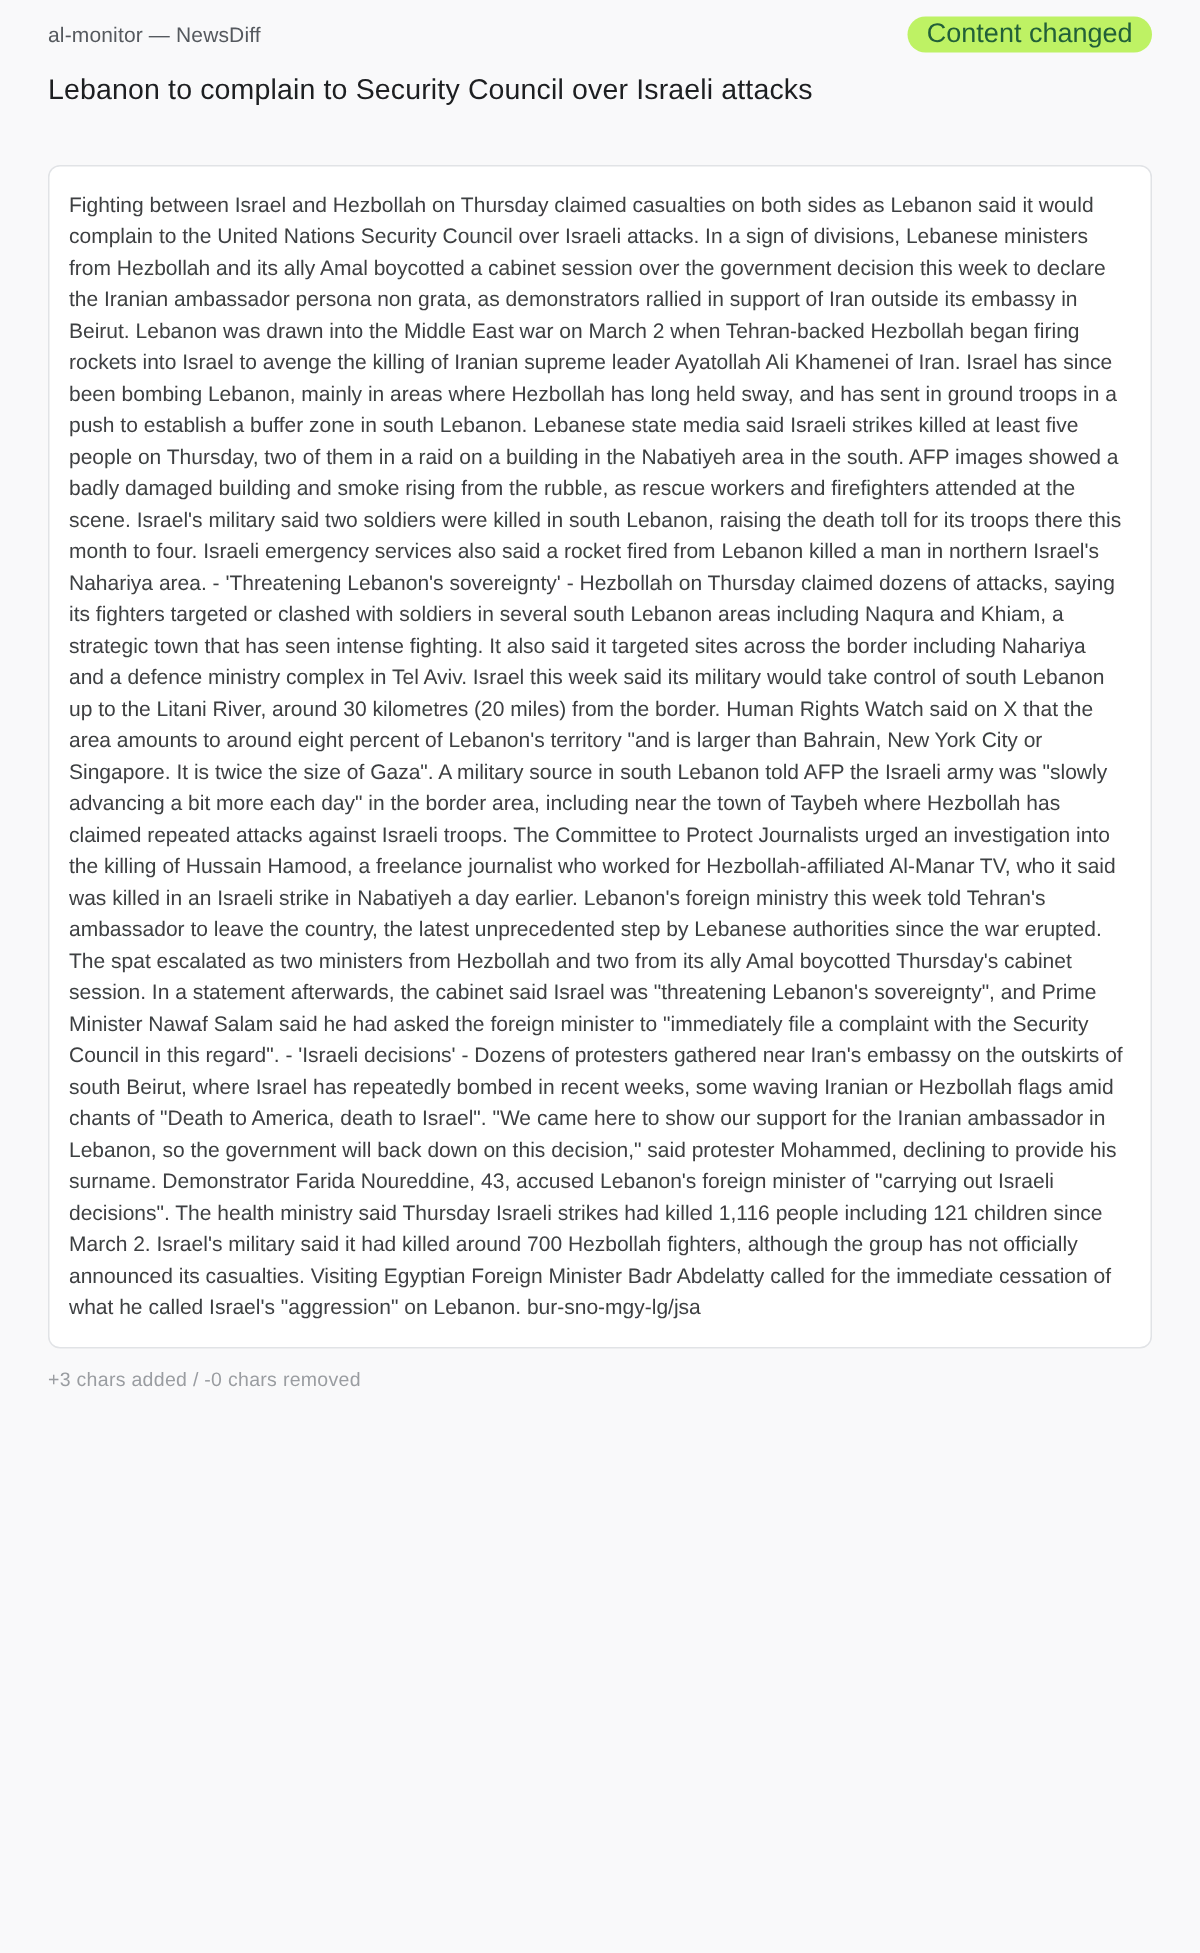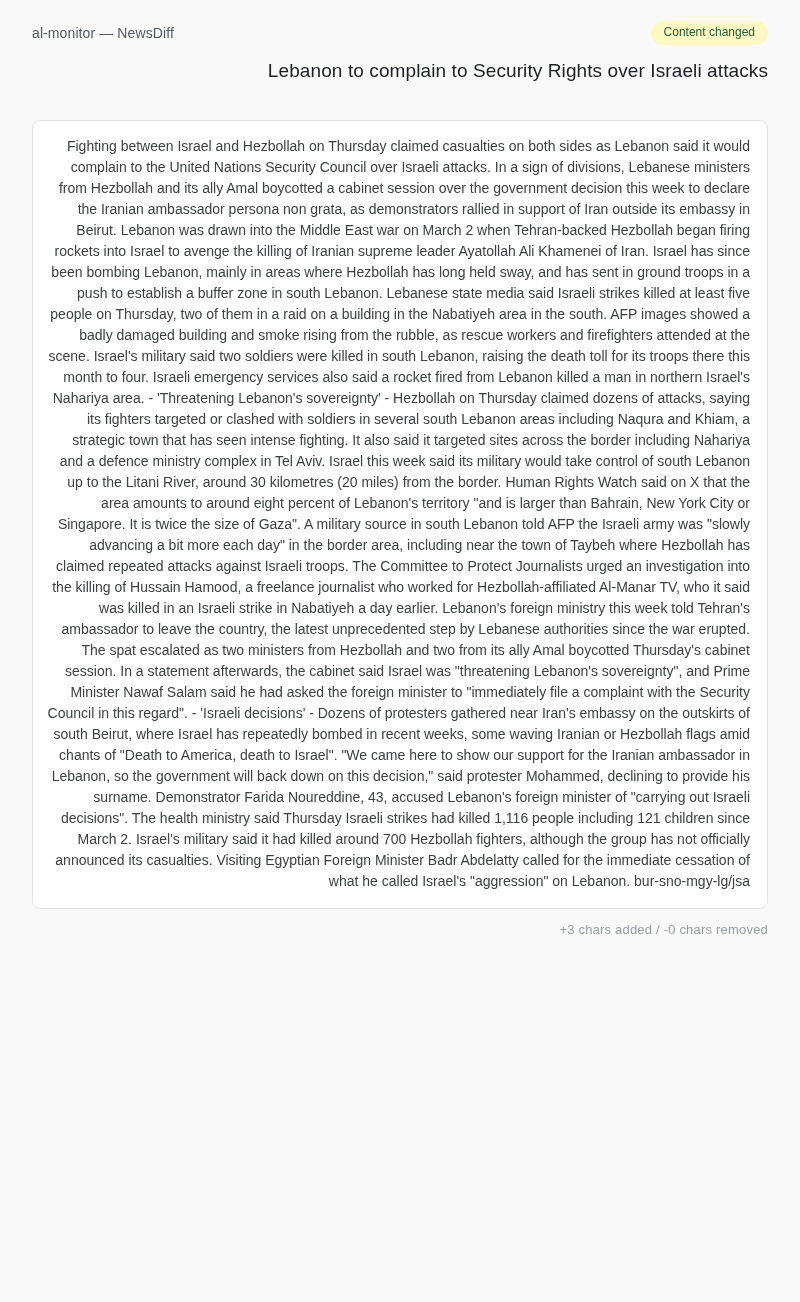--- a/index.html
+++ b/index.html
@@ -5,39 +5,38 @@
   * { box-sizing: border-box; }
   html, body {
     margin: 0;
     padding: 0;
     background: #f9f9fa;
     font-family: "Liberation Sans", sans-serif;
   }
   .page {
     width: 800px;
     height: 1302px;
-    padding: 22px 32px 0 32px;
+    padding: 12px 32px 0 32px;
     background: #f9f9fa;
-    text-align: right;
   }
   .header-row {
     display: flex;
     justify-content: space-between;
     align-items: center;
     height: 22px;
   }
   .source-label {
     color: #55595e;
     font-size: 14px;
     letter-spacing: 0.1px;
   }
   .badge {
-    background: #fef9c3;
+    background: #bef264;
     color: #226038;
-    font-size: 12px;
+    font-size: 18px;
     line-height: 13px;
     padding: 5px 13px 6px 13px;
     border-radius: 12px;
     white-space: nowrap;
   }
   .article-title {
     font-size: 19px;
     font-weight: 400;
     color: #1d1f21;
     margin: 16px 0 16px 0;
@@ -67,21 +66,21 @@
 </head>
 <body>
 
 <div class="page">
 
   <div class="header-row">
     <span class="source-label">al-monitor — NewsDiff</span>
     <span class="badge">Content changed</span>
   </div>
 
-  <h1 class="article-title">Lebanon to complain to Security Rights over Israeli attacks</h1>
+  <h1 class="article-title">Lebanon to complain to Security Council over Israeli attacks</h1>
 
   <div class="article-card">
     <p class="article-body">Fighting between Israel and Hezbollah on Thursday claimed casualties on both sides as Lebanon said it would complain to the United Nations Security Council over Israeli attacks. In a sign of divisions, Lebanese ministers from Hezbollah and its ally Amal boycotted a cabinet session over the government decision this week to declare the Iranian ambassador persona non grata, as demonstrators rallied in support of Iran outside its embassy in Beirut. Lebanon was drawn into the Middle East war on March 2 when Tehran-backed Hezbollah began firing rockets into Israel to avenge the killing of Iranian supreme leader Ayatollah Ali Khamenei of Iran. Israel has since been bombing Lebanon, mainly in areas where Hezbollah has long held sway, and has sent in ground troops in a push to establish a buffer zone in south Lebanon. Lebanese state media said Israeli strikes killed at least five people on Thursday, two of them in a raid on a building in the Nabatiyeh area in the south. AFP images showed a badly damaged building and smoke rising from the rubble, as rescue workers and firefighters attended at the scene. Israel's military said two soldiers were killed in south Lebanon, raising the death toll for its troops there this month to four. Israeli emergency services also said a rocket fired from Lebanon killed a man in northern Israel's Nahariya area. - 'Threatening Lebanon's sovereignty' - Hezbollah on Thursday claimed dozens of attacks, saying its fighters targeted or clashed with soldiers in several south Lebanon areas including Naqura and Khiam, a strategic town that has seen intense fighting. It also said it targeted sites across the border including Nahariya and a defence ministry complex in Tel Aviv. Israel this week said its military would take control of south Lebanon up to the Litani River, around 30 kilometres (20 miles) from the border. Human Rights Watch said on X that the area amounts to around eight percent of Lebanon's territory "and is larger than Bahrain, New York City or Singapore. It is twice the size of Gaza". A military source in south Lebanon told AFP the Israeli army was "slowly advancing a bit more each day" in the border area, including near the town of Taybeh where Hezbollah has claimed repeated attacks against Israeli troops. The Committee to Protect Journalists urged an investigation into the killing of Hussain Hamood, a freelance journalist who worked for Hezbollah-affiliated Al-Manar TV, who it said was killed in an Israeli strike in Nabatiyeh a day earlier. Lebanon's foreign ministry this week told Tehran's ambassador to leave the country, the latest unprecedented step by Lebanese authorities since the war erupted. The spat escalated as two ministers from Hezbollah and two from its ally Amal boycotted Thursday's cabinet session. In a statement afterwards, the cabinet said Israel was "threatening Lebanon's sovereignty", and Prime Minister Nawaf Salam said he had asked the foreign minister to "immediately file a complaint with the Security Council in this regard". - 'Israeli decisions' - Dozens of protesters gathered near Iran's embassy on the outskirts of south Beirut, where Israel has repeatedly bombed in recent weeks, some waving Iranian or Hezbollah flags amid chants of "Death to America, death to Israel". "We came here to show our support for the Iranian ambassador in Lebanon, so the government will back down on this decision," said protester Mohammed, declining to provide his surname. Demonstrator Farida Noureddine, 43, accused Lebanon's foreign minister of "carrying out Israeli decisions". The health ministry said Thursday Israeli strikes had killed 1,116 people including 121 children since March 2. Israel's military said it had killed around 700 Hezbollah fighters, although the group has not officially announced its casualties. Visiting Egyptian Foreign Minister Badr Abdelatty called for the immediate cessation of what he called Israel's "aggression" on Lebanon. bur-sno-mgy-lg/jsa</p>
   </div>
 
   <div class="diff-summary">+3 chars added / -0 chars removed</div>
 
 </div>
 
 </body></html>

